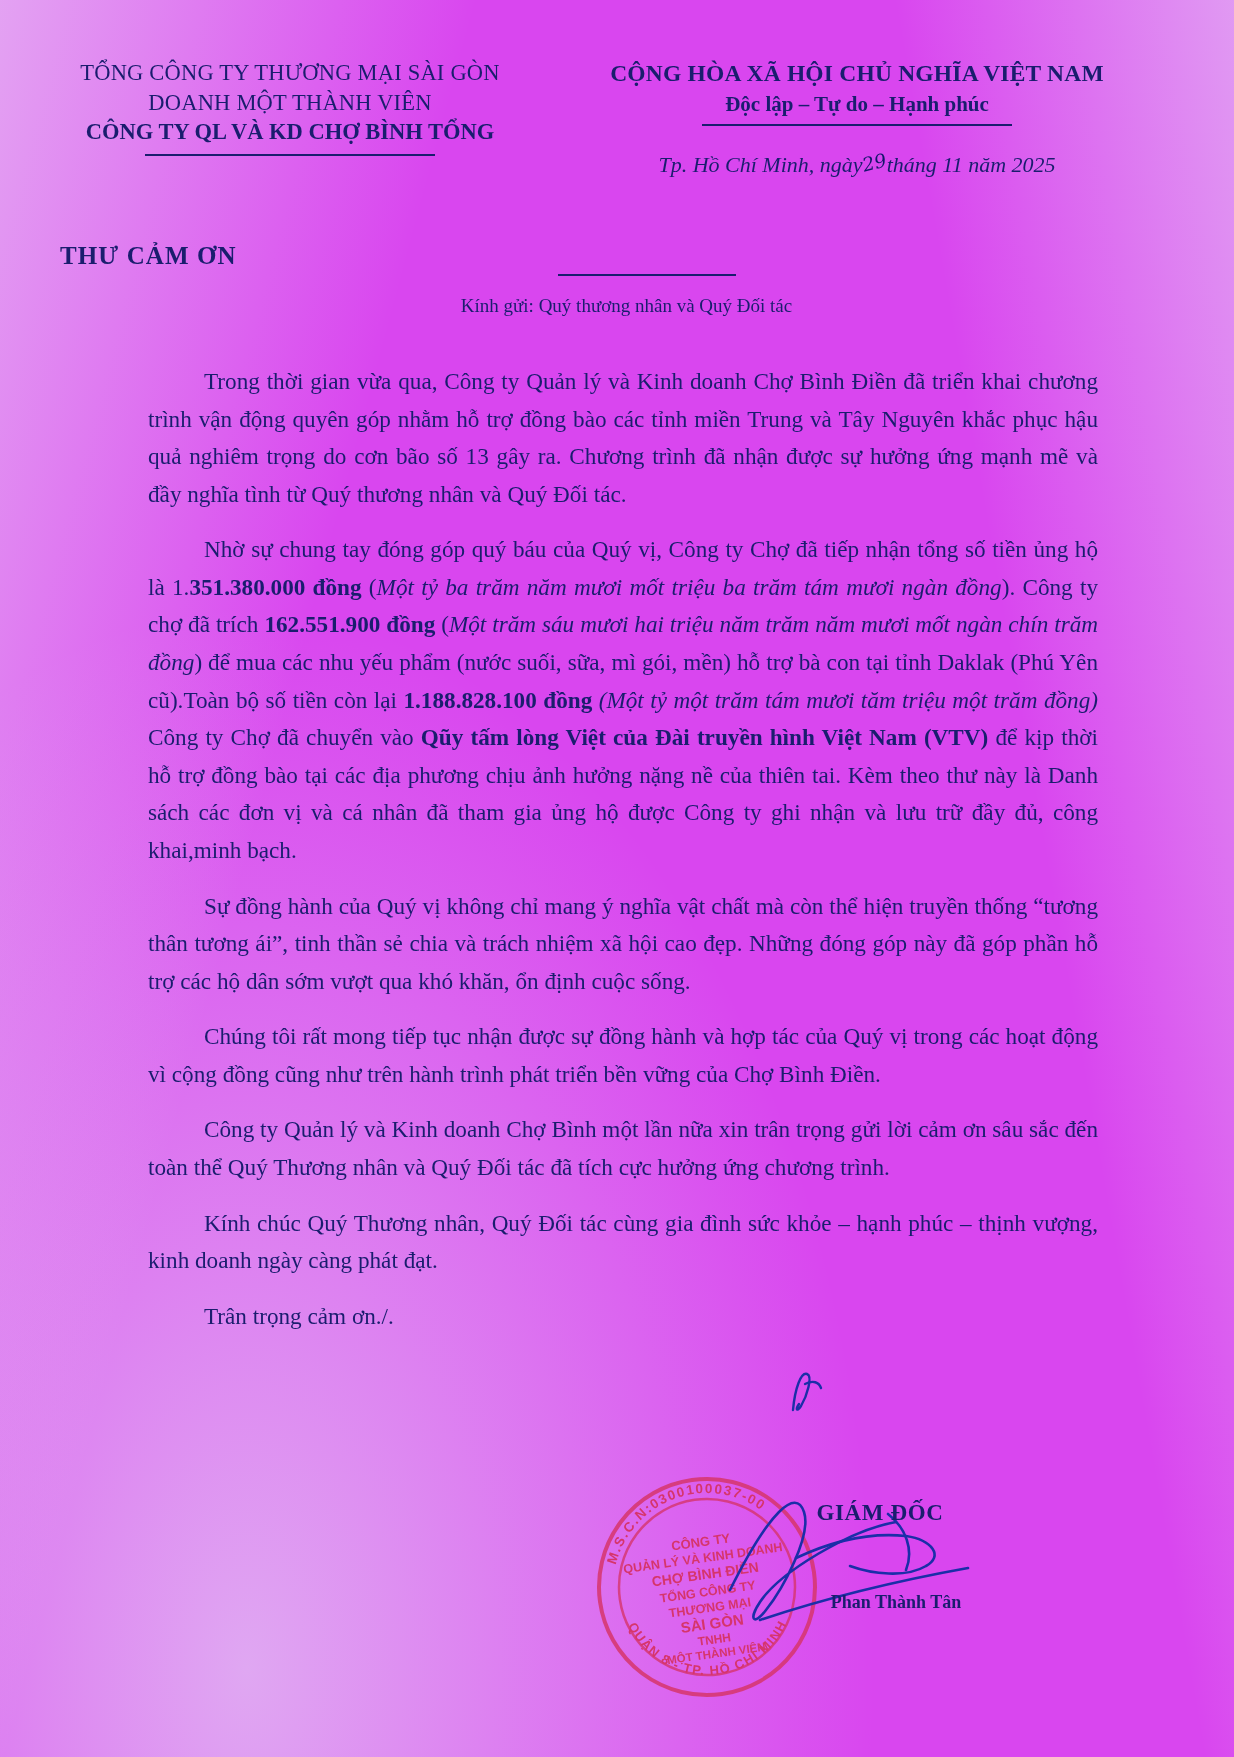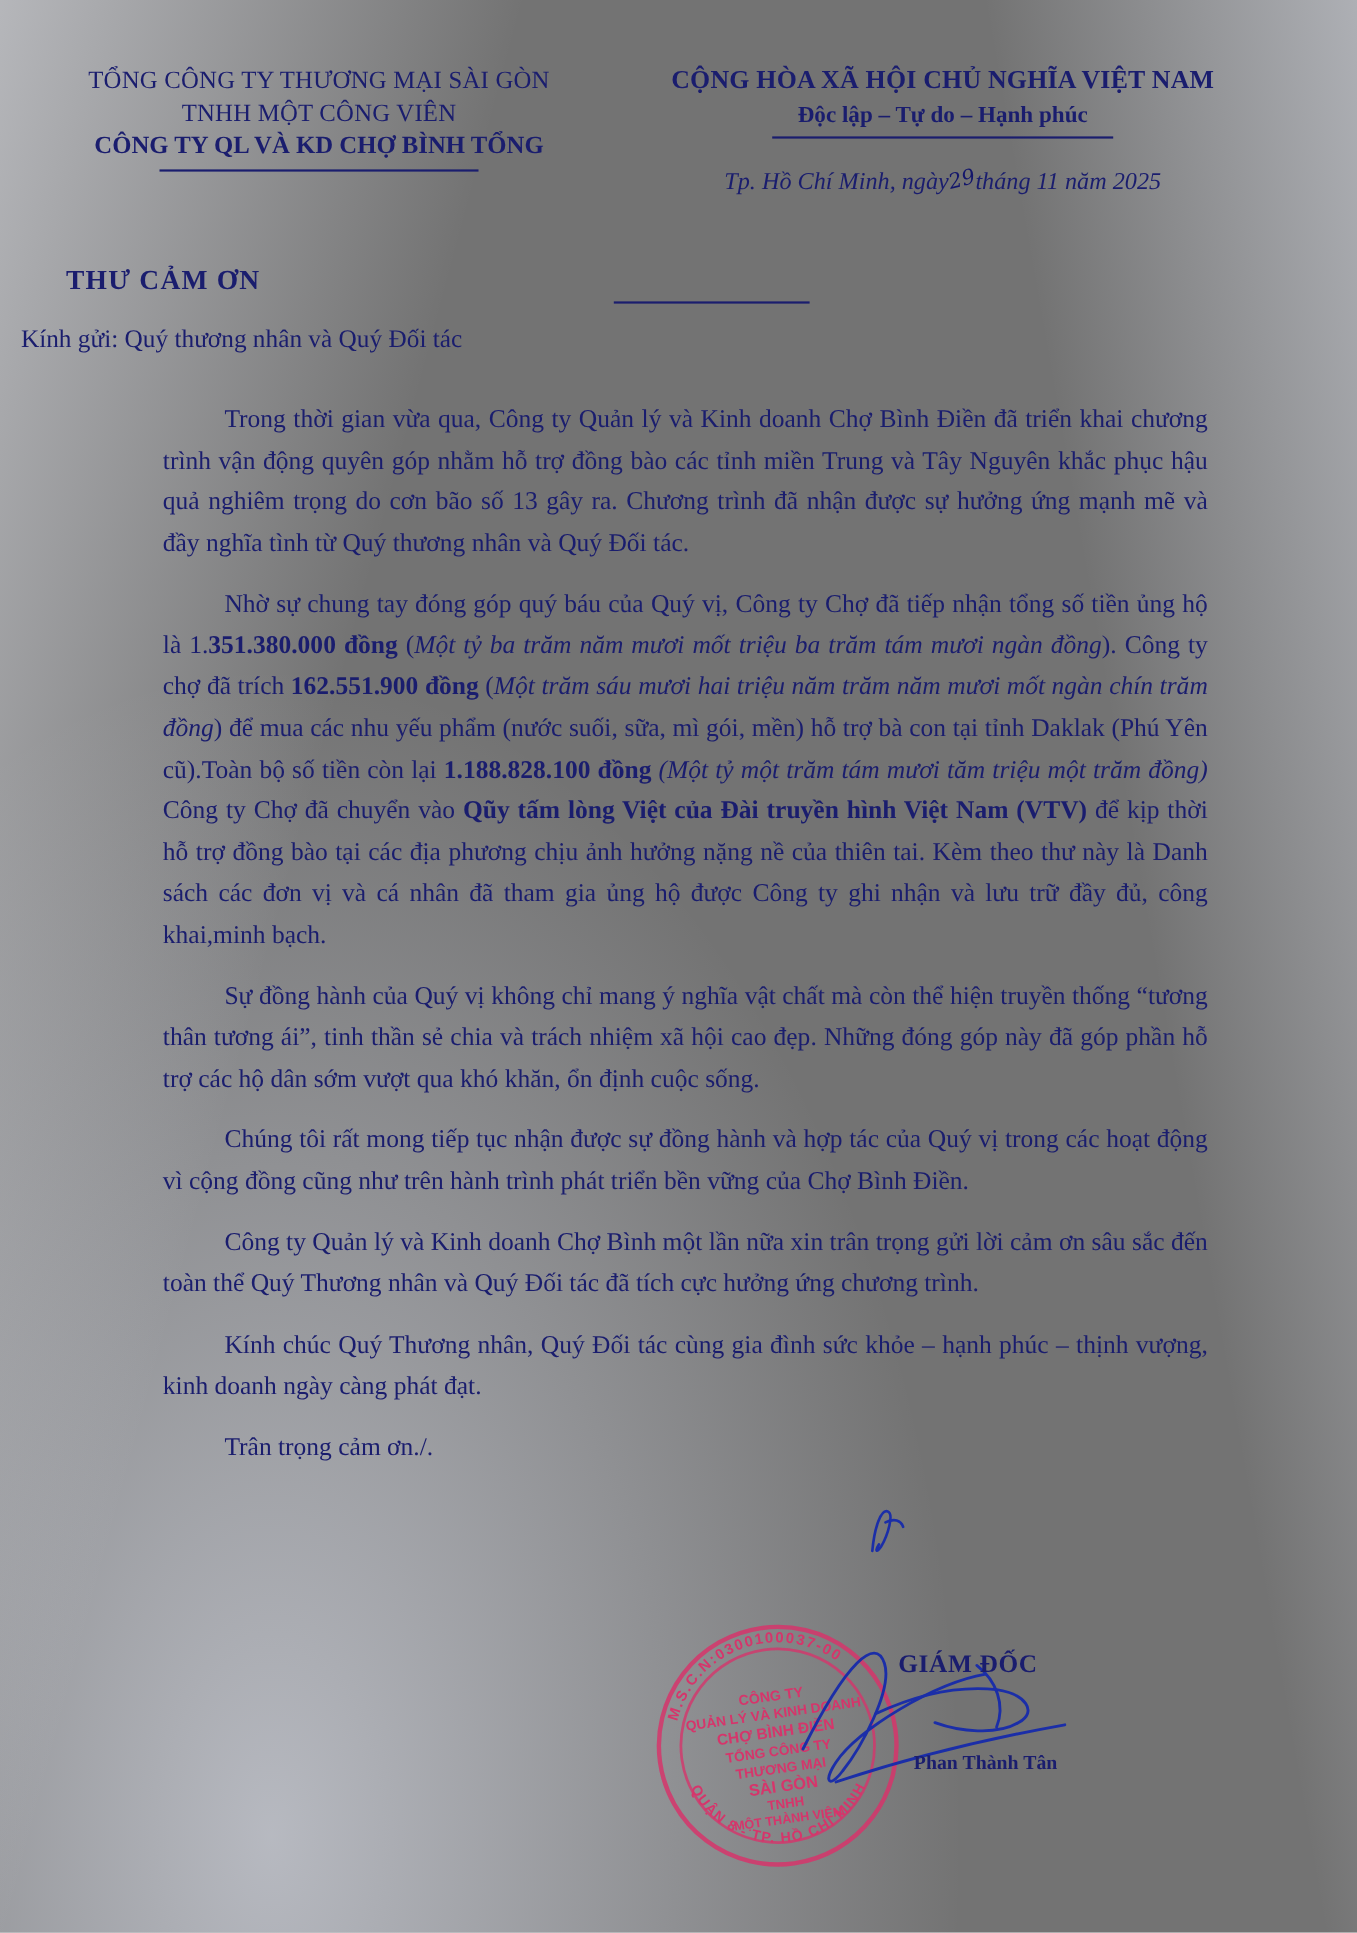--- a/index.html
+++ b/index.html
@@ -11,21 +11,21 @@
     width: 1234px;
     height: 1757px;
     position: relative;
     font-family: "Liberation Serif", serif;
     color: #1a1d6e;
     overflow: hidden;
   }
   .page {
     position: absolute;
     inset: 0;
-    background: #737373;
+    background: #d946ef;
     padding: 0;
   }
   
   .paper-tint {
     position: absolute;
     inset: 0;
     background:
       linear-gradient(105deg, rgba(236,238,245,0.55) 0%, rgba(255,255,255,0.0) 28%),
       linear-gradient(260deg, rgba(232,236,246,0.5) 0%, rgba(255,255,255,0.0) 22%),
       radial-gradient(ellipse at 20% 95%, rgba(228,232,244,0.6) 0%, rgba(255,255,255,0) 45%);
@@ -121,21 +121,22 @@
     height: 2px;
     background: #1a1d6e;
     margin: 4px auto 0 auto;
   }
 
   .salutation {
     position: absolute;
     top: 295px;
     left: 0;
     width: 100%;
-    font-size: 23px;
+    text-align: center;
+    font-size: 19px;
     padding-left: 19px;
     box-sizing: border-box;
   }
 
   .body-text {
     position: absolute;
     top: 345px;
     left: 148px;
     width: 950px;
     font-size: 23.2px;
@@ -204,21 +205,21 @@
 </style>
 </head>
 <body>
 
 <div class="page">
   <div class="paper-tint"></div>
 
   <div class="header">
     <div class="header-left">
       <div class="org-line1">TỔNG CÔNG TY THƯƠNG MẠI SÀI GÒN</div>
-      <div class="org-line2">TNHH MỘT CÔNG VIÊN</div>
+      <div class="org-line2">DOANH MỘT THÀNH VIÊN</div>
       <div class="org-line3">CÔNG TY QL VÀ KD CHỢ BÌNH TỔNG</div>
       <div class="rule-short"></div>
     </div>
     <div class="header-right">
       <div class="nation-line1">CỘNG HÒA XÃ HỘI CHỦ NGHĨA VIỆT NAM</div>
       <div class="nation-line2">Độc lập – Tự do – Hạnh phúc</div>
       <div class="rule-nation"></div>
       <div class="date-line">
         <span>Tp. Hồ Chí Minh, ngày</span><span class="date-hand">29</span><span>tháng 11   năm 2025</span>
       </div>

